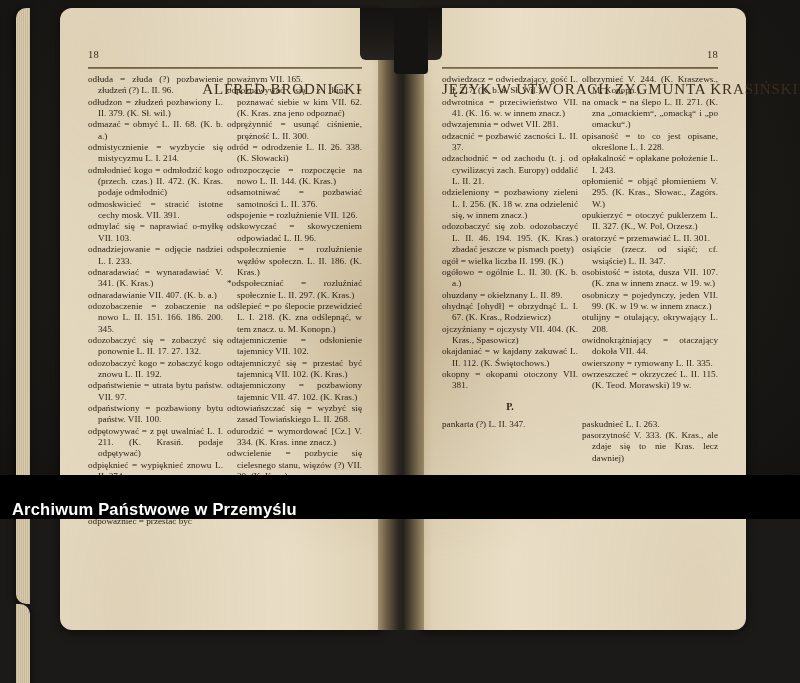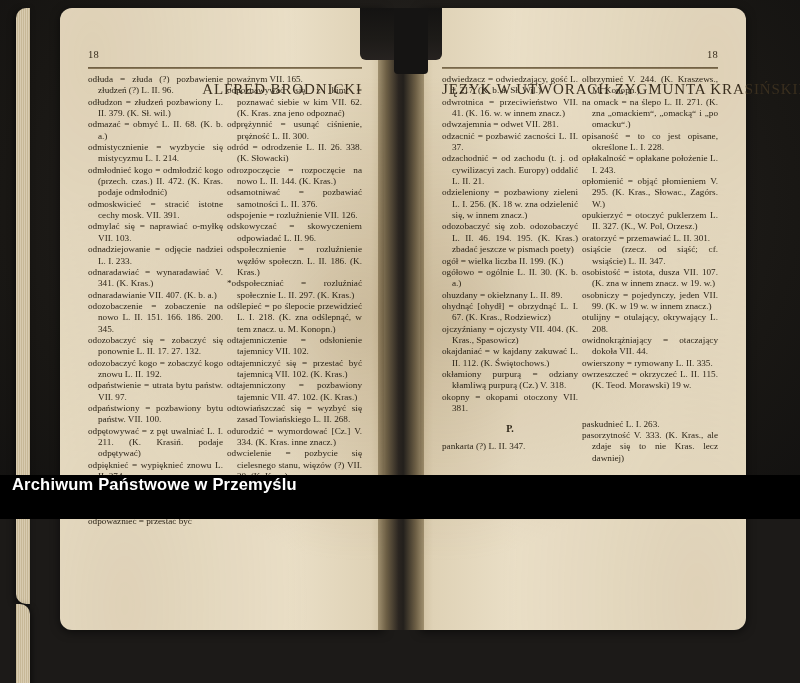--- a/index.html
+++ b/index.html
@@ -76,21 +76,21 @@
       radial-gradient(ellipse at 10% 8%, rgba(160,135,95,.28) 0%, rgba(160,135,95,0) 50%),
       radial-gradient(ellipse at 20% 96%, rgba(160,135,95,.25) 0%, rgba(160,135,95,0) 50%);}
   #grainR{left:404px;width:326px;border-radius:2px 12px 12px 2px;
     background:
       radial-gradient(ellipse at 8% 50%, rgba(150,125,85,.45) 0%, rgba(150,125,85,0) 55%),
       radial-gradient(ellipse at 90% 10%, rgba(160,135,95,.26) 0%, rgba(160,135,95,0) 50%),
       radial-gradient(ellipse at 85% 95%, rgba(160,135,95,.25) 0%, rgba(160,135,95,0) 50%);}
 
   
   #watermark{position:absolute;left:0;bottom:0;width:800px;height:44px;
-     background:#000;display:flex;align-items:flex-start;}
+     background:#000;display:flex;align-items:flex-end;}
   #watermark span{color:#fff;font-family:"Liberation Sans", sans-serif;
      font-size:16.5px;font-weight:bold;padding-left:12px;letter-spacing:.2px;}
 </style>
 </head>
 <body>
 
 <div id="scene">
   <div id="backdrop"></div>
 
   <div id="book">
@@ -165,21 +165,20 @@
             <p class="entry">odzacnić = pozbawić zacności L. II. 37.</p>
             <p class="entry">odzachodnić = od zachodu (t. j. od cywilizacyi zach. Europy) oddalić L. II. 21.</p>
             <p class="entry">odzieleniony = pozbawiony zieleni L. I. 256. (K. 18 w. zna odzielenić się, w innem znacz.)</p>
             <p class="entry">odozobaczyć się zob. odozobaczyć L. II. 46. 194. 195. (K. Kras.) zbadać jeszcze w pismach poety)</p>
             <p class="entry">ogół = wielka liczba II. 199. (K.)</p>
             <p class="entry">ogółowo = ogólnie L. II. 30. (K. b. a.)</p>
             <p class="entry">ohuzdany = okiełznany L. II. 89.</p>
             <p class="entry">ohydnąć [ohydł] = obrzydnąć L. I. 67. (K. Kras., Rodziewicz)</p>
             <p class="entry">ojczyźniany = ojczysty VII. 404. (K. Kras., Spasowicz)</p>
             <p class="entry">okajdaniać = w kajdany zakuwać L. II. 112. (K. Świętochows.)</p>
-            <p class="entry">okłamiony purpurą = odziany kłamliwą purpurą (Cz.) V. 318.</p>
             <p class="entry">okopny = okopami otoczony VII. 381.</p>
             <div class="sect">P.</div>
             <p class="entry">pankarta (?) L. II. 347.</p>
           </div>
         <div class="col" id="R1">
             <p class="entry">olbrzymieć V. 244. (K. Kraszews., M. Konopn.)</p>
             <p class="entry">na omack = na ślepo L. II. 271. (K. zna „omackiem“, „omacką“ i „po omacku“.)</p>
             <p class="entry">opisaność = to co jest opisane, określone L. I. 228.</p>
             <p class="entry">opłakalność = opłakane położenie L. I. 243.</p>
             <p class="entry">opłomienić = objąć płomieniem V. 295. (K. Kras., Słowac., Zagórs. W.)</p>

